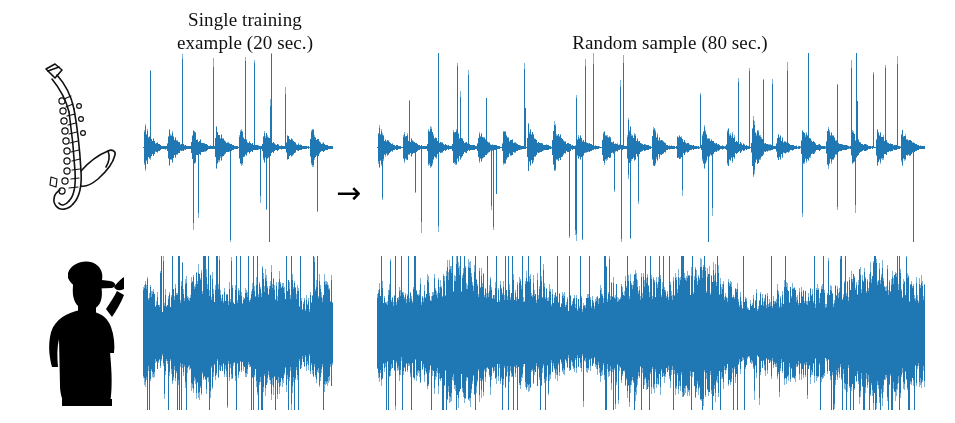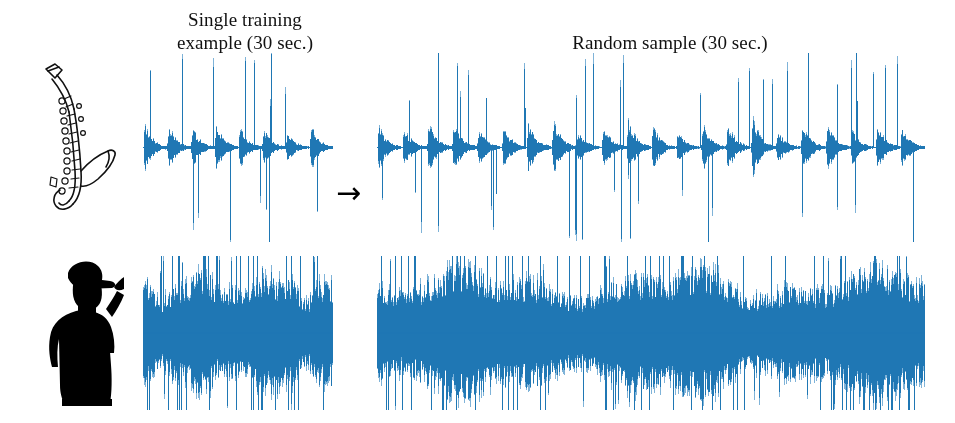--- a/index.html
+++ b/index.html
@@ -79,23 +79,23 @@
     font-size: 30px;
     line-height: 30px;
     color: #000000;
   }
   #arrow-sax { left: 336px; top: 128px; }
 </style>
 </head>
 <body>
 
 <div class="col-title" id="title-left">Single training
-example (30 sec.)</div>
-
-<div class="col-title" id="title-right">Random sample (30 sec.)</div>
+example (20 sec.)</div>
+
+<div class="col-title" id="title-right">Random sample (80 sec.)</div>
 
 <div class="row" id="row-sax">
 
   <div class="icon-cell" id="sax-icon-cell">
     <svg width="100" height="170" viewBox="0 0 100 170">
       <g fill="none" stroke="#111111" stroke-width="1.6" stroke-linecap="round" stroke-linejoin="round">
 
         <path d="M22 10 L31 5 L38 11 L31 19 Z" fill="#ffffff"></path>
         <path d="M24 12 L35 8"></path>
 

